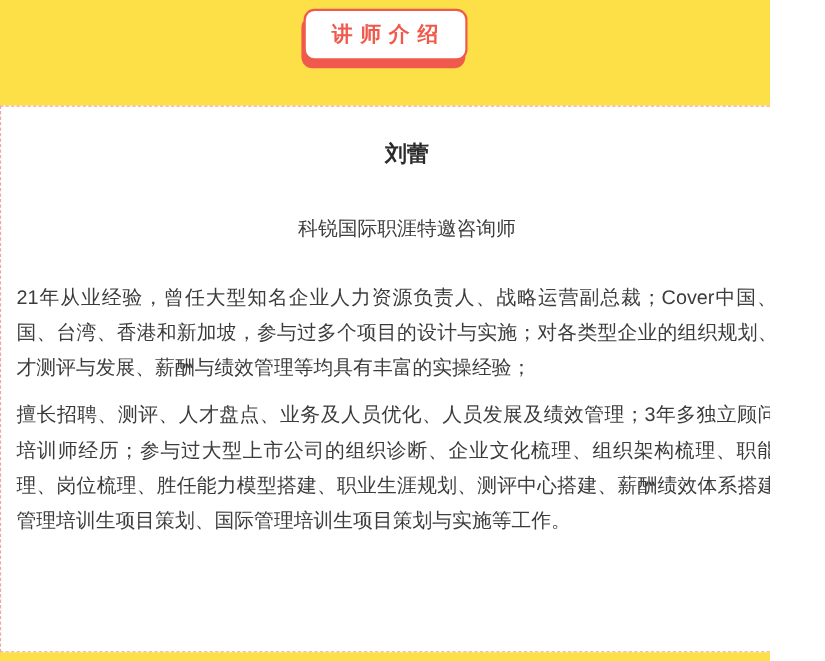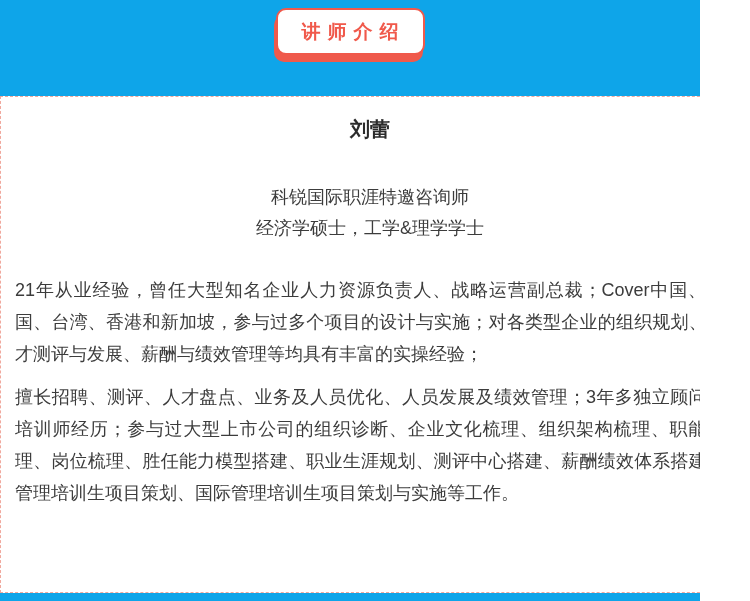--- a/index.html
+++ b/index.html
@@ -5,21 +5,21 @@
   html, body {
     margin: 0;
     padding: 0;
     background: #ffffff;
     width: 750px;
     font-family: "Liberation Sans", "DejaVu Sans", sans-serif;
   }
   .page {
     width: 700px;
     height: 601px;
-    background: #0ea5e9;
+    background: #fde047;
     overflow: hidden;
   }
   .badge-row {
     text-align: center;
     padding-top: 8px;
   }
   .badge {
     display: inline-block;
     background: #ffffff;
     color: #f0594b;
@@ -40,30 +40,31 @@
     border: 1px dashed #f0a89d;
     padding: 18px 14px;
     background: #ffffff;
   }
   .lecturer-name {
     text-align: center;
     font-size: 20px;
     font-weight: bold;
     color: #2b2b2b;
     line-height: 26px;
-    margin: 1px;
+    margin: 12px;
   }
   .credentials {
     margin-top: 40px;
   }
   .credential-line {
     text-align: center;
     font-size: 18px;
     color: #3c3c3c;
     line-height: 31px;
+    margin-top: 20px;
   }
   .bio-paragraph {
     font-size: 18px;
     color: #3c3c3c;
     line-height: 32px;
     text-align: justify;
     margin: 0;
   }
   .bio-paragraph.first { margin-top: 30px; }
   .bio-paragraph.second { margin-top: 11px; }
@@ -76,21 +77,20 @@
   <div class="badge-row">
     <div class="badge">讲师介绍</div>
   </div>
 
   <div class="card">
 
     <h3 class="lecturer-name">刘蕾</h3>
 
     <div class="credentials">
       <div class="credential-line">科锐国际职涯特邀咨询师</div>
-      <div class="credential-line">经济学硕士，工学&amp;理学学士</div>
     </div>
 
     <p class="bio-paragraph first">21年从业经验，曾任大型知名企业人力资源负责人、战略运营副总裁；Cover中国、韩国、台湾、香港和新加坡，参与过多个项目的设计与实施；对各类型企业的组织规划、人才测评与发展、薪酬与绩效管理等均具有丰富的实操经验；</p>
 
     <p class="bio-paragraph second">擅长招聘、测评、人才盘点、业务及人员优化、人员发展及绩效管理；3年多独立顾问和培训师经历；参与过大型上市公司的组织诊断、企业文化梳理、组织架构梳理、职能梳理、岗位梳理、胜任能力模型搭建、职业生涯规划、测评中心搭建、薪酬绩效体系搭建、管理培训生项目策划、国际管理培训生项目策划与实施等工作。</p>
 
   </div>
 
 </div>
 

